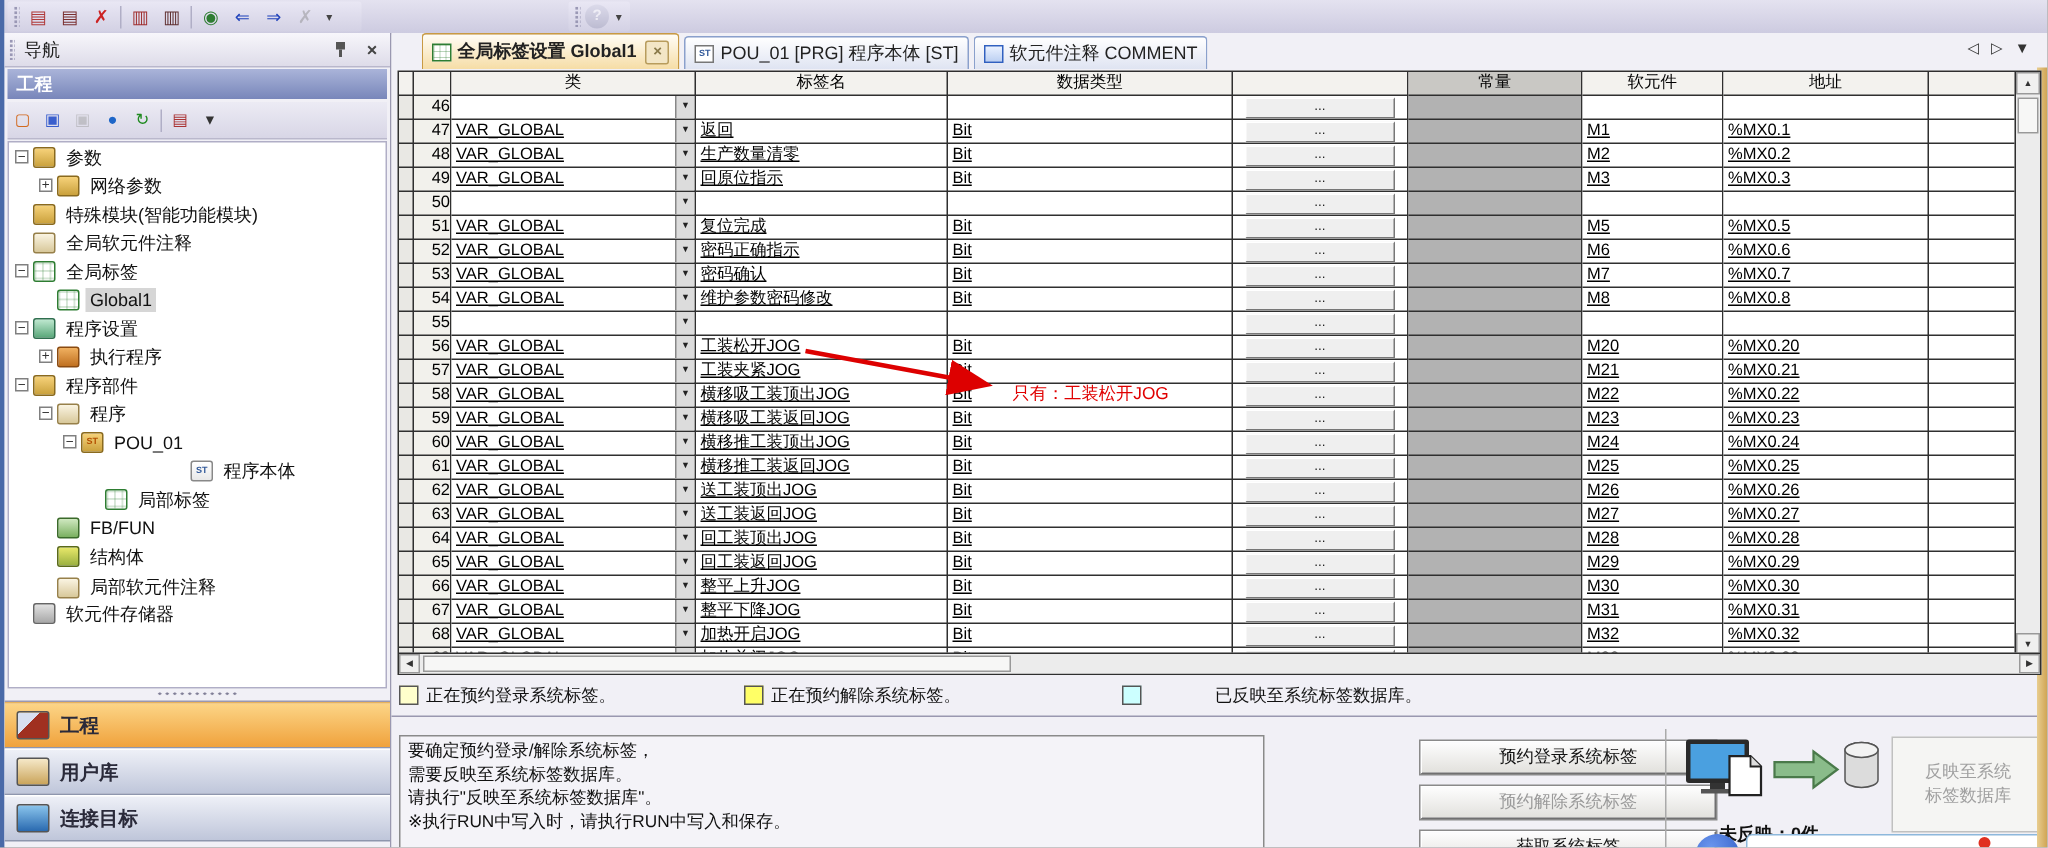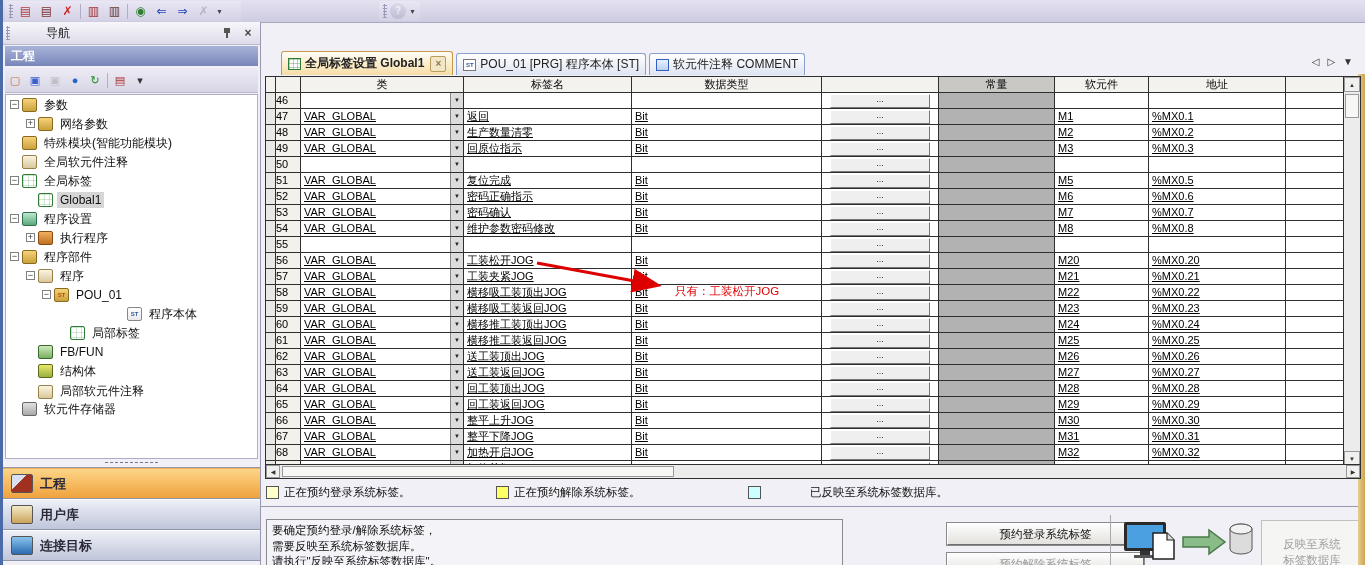--- a/index.html
+++ b/index.html
@@ -19,21 +19,21 @@
   .tico.circ{width:16px;height:16px;border-radius:50%;
     background:linear-gradient(#cfcfe2,#9f9fba);font-weight:bold;font-size:10px;}
   .tdiv{width:1px;height:15px;background:#b0aec6;margin:0 2px;}
   .ovf{width:11px;height:18px;font-size:8px;color:#444;display:flex;align-items:center;justify-content:center;}
   
   .nav{position:absolute;left:0;top:22px;width:258px;bottom:0;background:#f1f0f6;
        border-right:1px solid #9a98b0;box-sizing:border-box;}
   .nav-title{position:absolute;left:0;top:0;right:0;height:22px;display:flex;align-items:center;
     background:linear-gradient(#f7f6fb,#dedce9);border-bottom:1px solid #b9b7cc;font-size:12px;color:#222;}
   .nav-title .grip{margin-left:3px;}
-  .nav-title-text{flex:1;padding-left:4px;margin-left:30px;}
+  .nav-title-text{flex:1;padding-left:4px;}
   .winbtn{width:16px;height:15px;margin-right:3px;display:flex;align-items:center;justify-content:center;
     font-size:12px;font-weight:bold;color:#444;border:1px solid transparent;}
   .pinshape{position:relative;width:8px;height:10px;}
   .pinshape:before{content:"";position:absolute;left:1px;top:0;width:6px;height:5px;background:#555;}
   .pinshape:after{content:"";position:absolute;left:3px;top:5px;width:2px;height:5px;background:#555;}
   .nav-section{position:absolute;left:2px;right:2px;top:24px;height:20px;line-height:20px;
     background:linear-gradient(#aab4d9,#7886ba);color:#fff;font-size:12px;font-weight:bold;padding-left:6px;box-sizing:border-box;}
   .nav-tools{position:absolute;left:2px;right:2px;top:46px;height:24px;display:flex;align-items:center;
     background:linear-gradient(#ecebf4,#d8d6e6);border-bottom:1px solid #bab8cc;}
   .nav-tools .tico{width:18px;height:17px;font-size:11px;}
@@ -66,21 +66,21 @@
   .splitter i{width:56px;height:3px;background-image:radial-gradient(#77758f 1px,transparent 1.2px);background-size:5px 3px;}
   .navbtns{position:absolute;left:0;right:0;bottom:0;height:97px;border-top:1px solid #9a98b0;}
   .navbtn{height:31px;display:flex;align-items:center;font-size:13px;font-weight:bold;color:#2a2a3a;
     background:linear-gradient(#eef0f7,#bfc6da);border-bottom:1px solid #8e96ad;border-top:1px solid #fff;box-sizing:border-box;}
   .navbtn.active{background:linear-gradient(#fcd587,#f0a23c);border-top:1px solid #e8b25a;}
   .nbico{width:20px;height:17px;margin:0 7px 0 8px;border-radius:2px;border:1px solid #555;}
   .nbi-project-icon{background:linear-gradient(135deg,#d8e0f0 40%,#a03020 40%);}
   .nbi-user-library-icon{background:linear-gradient(#f5e8c8,#caa45a);}
   .nbi-connection-destination-icon{background:linear-gradient(#8ac4ec,#2a6ab0);}
   
-  .editor{position:absolute;left:258px;top:22px;right:0;bottom:0;background:#f1f0f6;margin-top:29px;}
+  .editor{position:absolute;left:258px;top:22px;right:0;bottom:0;background:#f1f0f6;}
   .goldstrip{position:absolute;right:0;top:23px;width:7px;bottom:0;
     background:linear-gradient(90deg,#e8cd8f,#cfa352);}
   .tabbar{position:absolute;left:20px;top:0;height:24px;display:flex;align-items:flex-end;}
   .tab{height:21px;display:flex;align-items:center;padding:0 6px;margin-right:3px;font-size:12px;
     border:1px solid #8aa0cc;border-bottom:none;border-radius:3px 3px 0 0;
     background:linear-gradient(#ffffff,#dfe4f2);color:#222;white-space:nowrap;}
   .tab.active{height:23px;font-weight:bold;border-color:#c89a44;
     background:linear-gradient(#fffdf6,#f6dda6);}
   .tabico{width:13px;height:12px;margin-right:4px;border:1px solid #777;box-sizing:border-box;
     font-size:6px;font-weight:bold;text-align:center;line-height:10px;background:#fff;flex:0 0 auto;}
@@ -91,21 +91,21 @@
     font-size:10px;font-weight:bold;color:#8a7a4a;display:flex;align-items:center;justify-content:center;border-radius:2px;}
   .tabnav{position:absolute;right:12px;top:5px;display:flex;gap:8px;font-size:10px;color:#333;}
   .tabnav span{cursor:default;}
   
   .grid{position:absolute;left:4px;top:25px;width:1096px;height:403px;background:#fff;
     border:1px solid #2f2f2f;box-sizing:border-box;font-size:11px;color:#000;}
   .grow{display:flex;height:16px;}
   .gcell{box-sizing:border-box;height:16px;line-height:15px;border-right:1px solid #2f2f2f;
     border-bottom:1px solid #2f2f2f;overflow:hidden;white-space:nowrap;background:#fff;}
   .w-sel{width:10px;background:#e9e8e4;}
-  .w-num{width:25px;background:#f2f1ec;text-align:left;}
+  .w-num{width:25px;background:#f2f1ec;text-align:right;}
   .w-cls{width:163px;display:flex;}
   .w-lbl{width:168px;padding-left:3px;}
   .w-typ{width:190px;padding-left:3px;}
   .w-dot{width:117px;}
   .w-con{width:116px;background:#b2b2b2;}
   .w-dev{width:94px;padding-left:3px;}
   .w-adr{width:137px;padding-left:3px;}
   .w-ext{width:58px;border-right:none;}
   .ghead .gcell{background:#f3f2ee;text-align:center;padding:0;display:block;}
   .ghead .w-con{background:#c9c8c4;}

